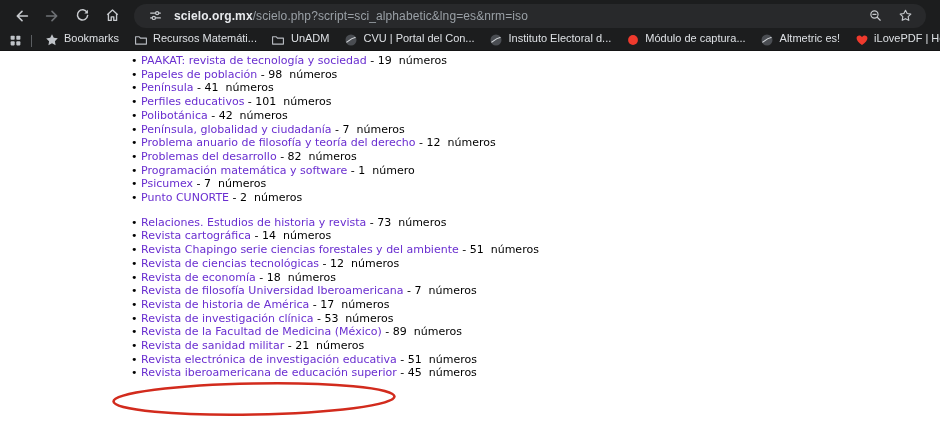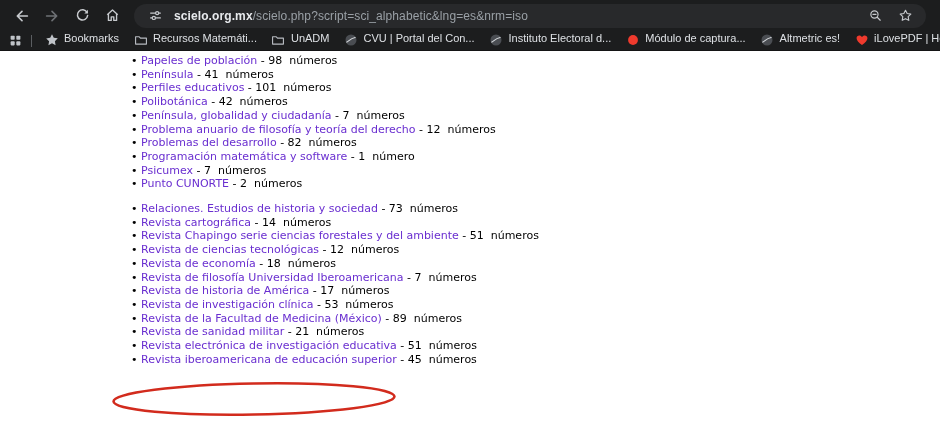--- a/index.html
+++ b/index.html
@@ -199,33 +199,34 @@
           </svg>
         </span>
         <span class="bm-label">iLovePDF | Herramie...</span>
       </div>
     </div>
 </div>
 
 <div class="content">
   <div id="groups-container">
       <ul class="journal-list first">
+        <li class="journal-item"><a class="journal-link">PAAKAT: revista de tecnología y sociedad</a><span class="journal-count"> - 19&nbsp; números</span></li>
         <li class="journal-item"><a class="journal-link">Papeles de población</a><span class="journal-count"> - 98&nbsp; números</span></li>
         <li class="journal-item"><a class="journal-link">Península</a><span class="journal-count"> - 41&nbsp; números</span></li>
         <li class="journal-item"><a class="journal-link">Perfiles educativos</a><span class="journal-count"> - 101&nbsp; números</span></li>
         <li class="journal-item"><a class="journal-link">Polibotánica</a><span class="journal-count"> - 42&nbsp; números</span></li>
         <li class="journal-item"><a class="journal-link">Península, globalidad y ciudadanía</a><span class="journal-count"> - 7&nbsp; números</span></li>
         <li class="journal-item"><a class="journal-link">Problema anuario de filosofía y teoría del derecho</a><span class="journal-count"> - 12&nbsp; números</span></li>
         <li class="journal-item"><a class="journal-link">Problemas del desarrollo</a><span class="journal-count"> - 82&nbsp; números</span></li>
         <li class="journal-item"><a class="journal-link">Programación matemática y software</a><span class="journal-count"> - 1&nbsp; número</span></li>
         <li class="journal-item"><a class="journal-link">Psicumex</a><span class="journal-count"> - 7&nbsp; números</span></li>
         <li class="journal-item"><a class="journal-link">Punto CUNORTE</a><span class="journal-count"> - 2&nbsp; números</span></li>
       </ul>
       <ul class="journal-list second">
-        <li class="journal-item"><a class="journal-link">Relaciones. Estudios de historia y sociedad</a><span class="journal-count"> - 73&nbsp; números</span></li>
+        <li class="journal-item"><a class="journal-link">Relaciones. Estudios de historia y revista</a><span class="journal-count"> - 73&nbsp; números</span></li>
         <li class="journal-item"><a class="journal-link">Revista cartográfica</a><span class="journal-count"> - 14&nbsp; números</span></li>
         <li class="journal-item"><a class="journal-link">Revista Chapingo serie ciencias forestales y del ambiente</a><span class="journal-count"> - 51&nbsp; números</span></li>
         <li class="journal-item"><a class="journal-link">Revista de ciencias tecnológicas</a><span class="journal-count"> - 12&nbsp; números</span></li>
         <li class="journal-item"><a class="journal-link">Revista de economía</a><span class="journal-count"> - 18&nbsp; números</span></li>
         <li class="journal-item"><a class="journal-link">Revista de filosofía Universidad Iberoamericana</a><span class="journal-count"> - 7&nbsp; números</span></li>
         <li class="journal-item"><a class="journal-link">Revista de historia de América</a><span class="journal-count"> - 17&nbsp; números</span></li>
         <li class="journal-item"><a class="journal-link">Revista de investigación clínica</a><span class="journal-count"> - 53&nbsp; números</span></li>
         <li class="journal-item"><a class="journal-link">Revista de la Facultad de Medicina (México)</a><span class="journal-count"> - 89&nbsp; números</span></li>
         <li class="journal-item"><a class="journal-link">Revista de sanidad militar</a><span class="journal-count"> - 21&nbsp; números</span></li>
         <li class="journal-item"><a class="journal-link">Revista electrónica de investigación educativa</a><span class="journal-count"> - 51&nbsp; números</span></li>

